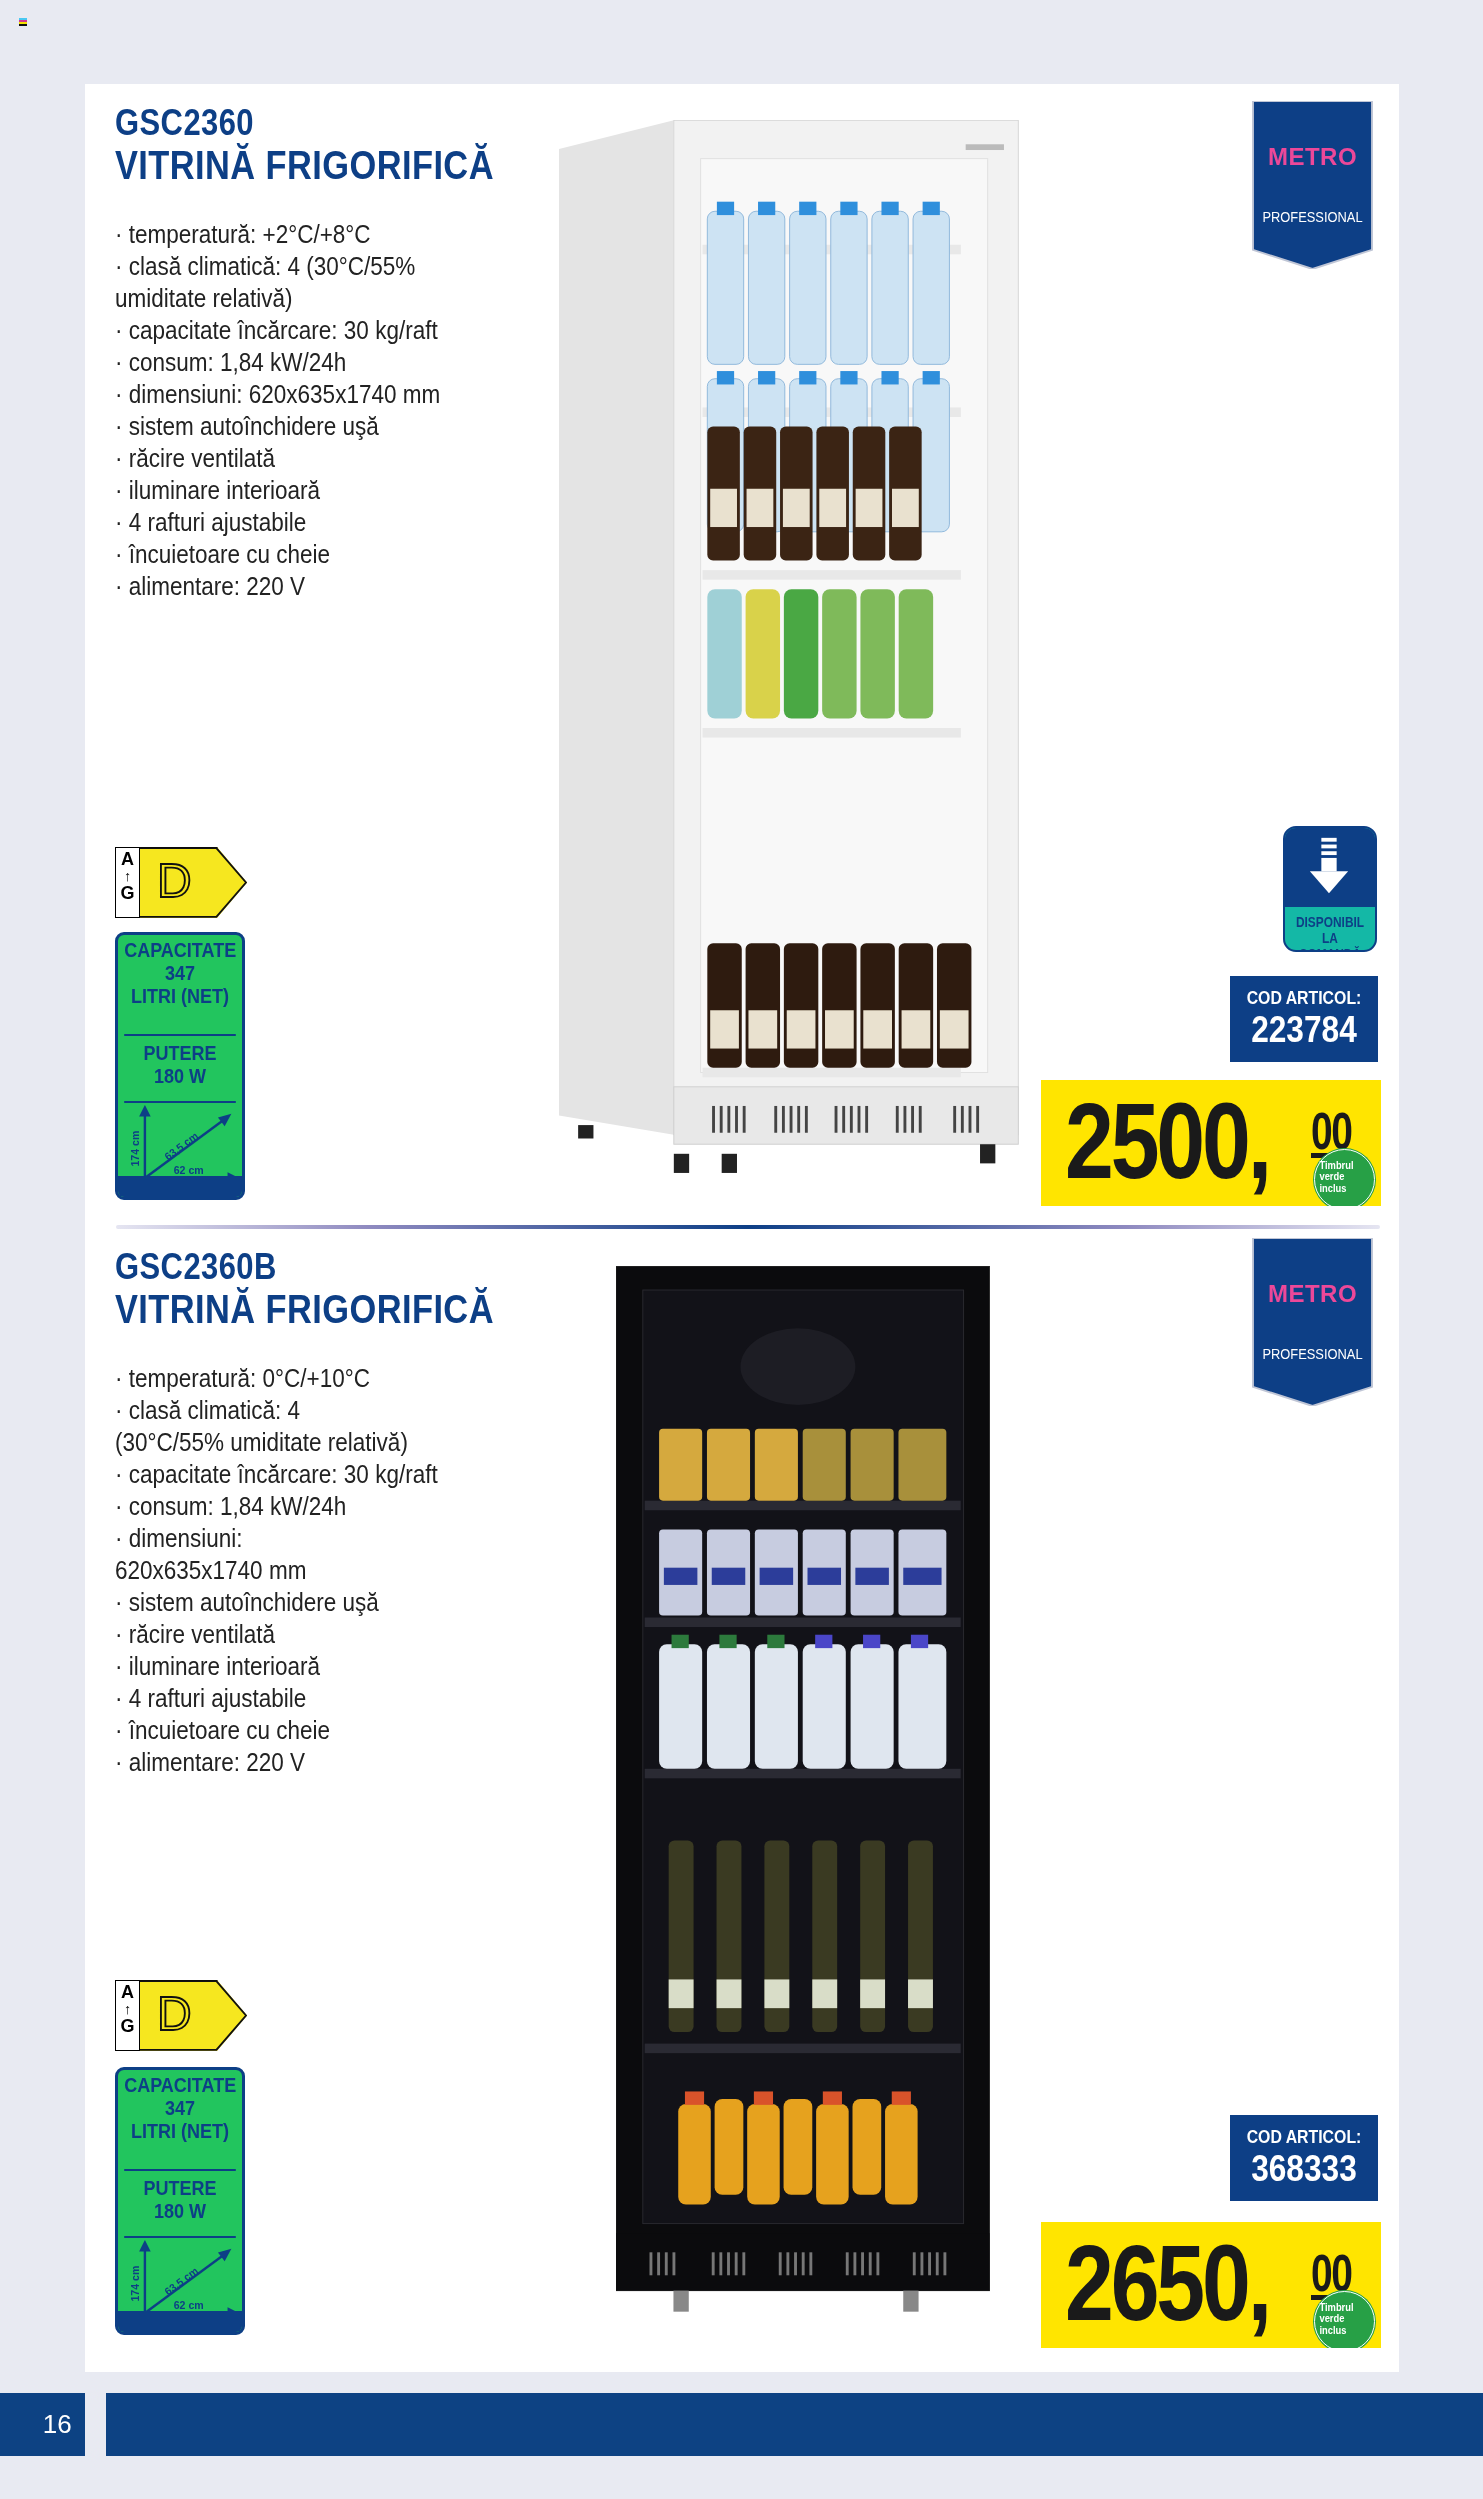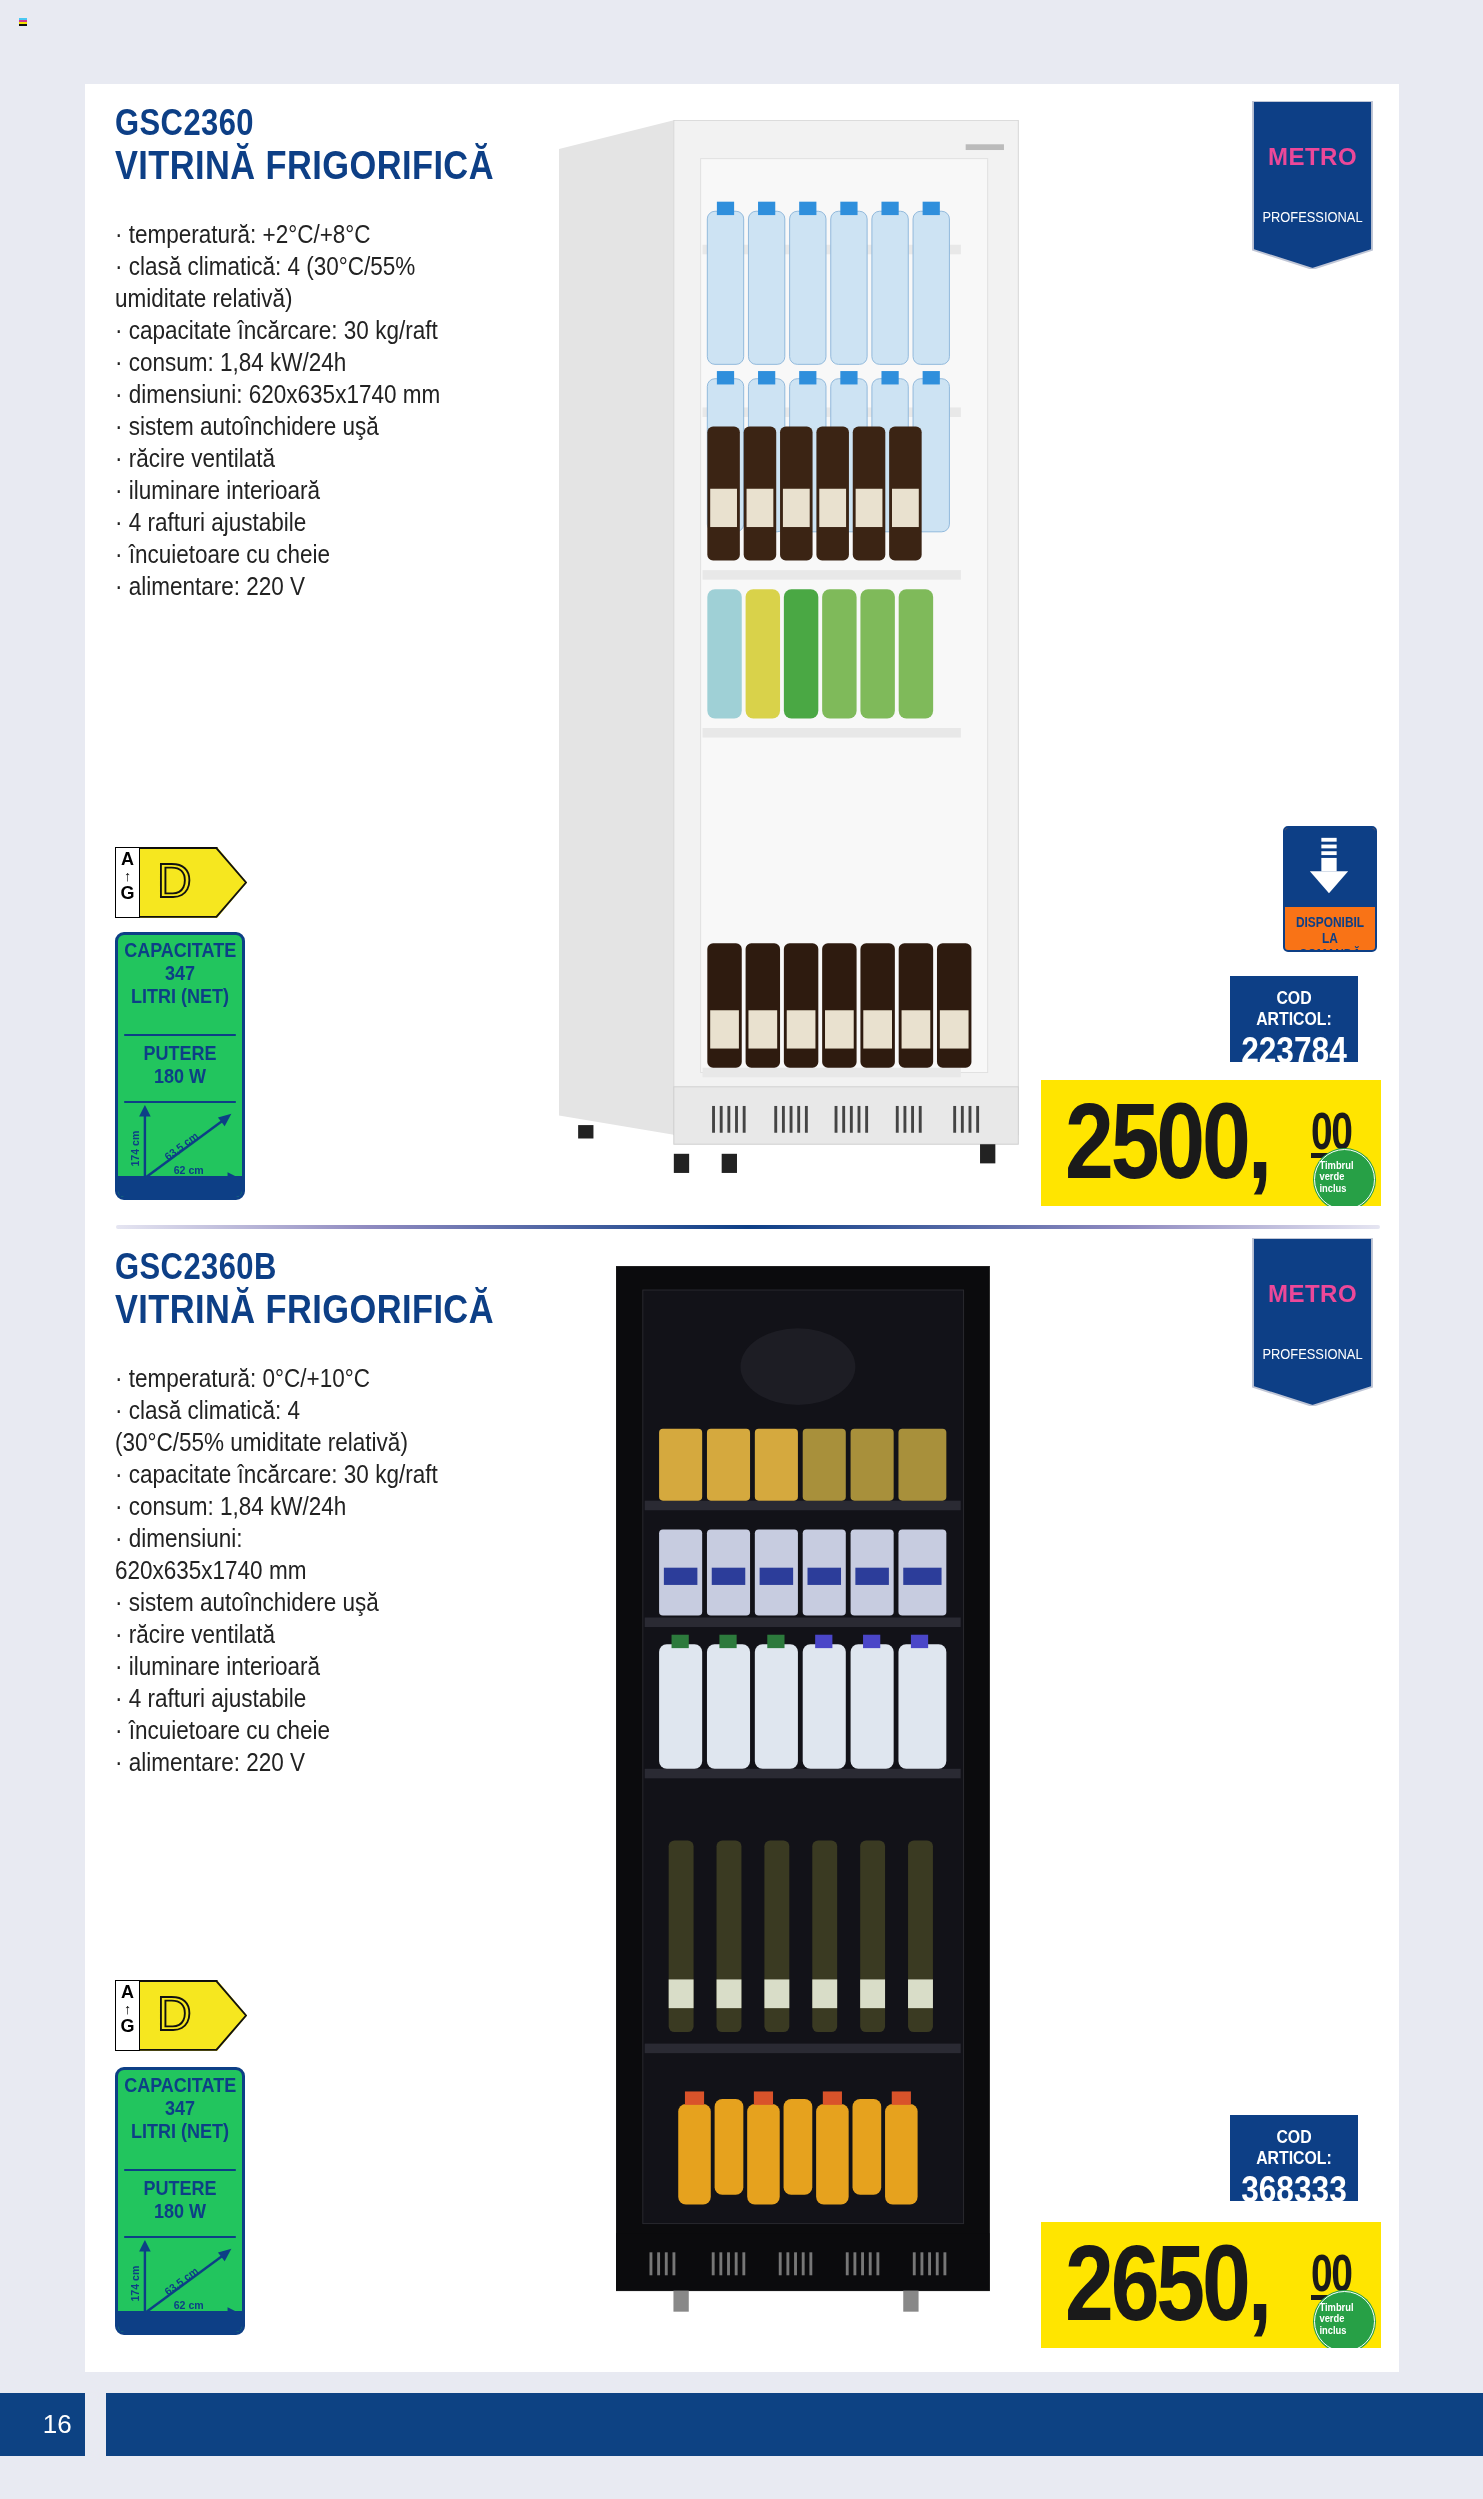--- a/index.html
+++ b/index.html
@@ -36,25 +36,25 @@
     .spec-box .foot { position: absolute; left: 0; right: 0; bottom: 0; height: 21px; background: #0d3f86; }
     .dim-svg { position: absolute; left: 0; top: 0; }
 
     .fridge { position: absolute; }
 
     .metro-badge { position: absolute; left: 1166px; width: 123px; height: 168px; }
     .metro-badge svg { position: absolute; left: 0; top: 0; }
     .metro-badge .brand { position: absolute; left: 0; width: 123px; top: 42px; text-align: center; color: #ec4899; font-weight: bold; font-size: 24px; letter-spacing: 0.5px; font-family: "Liberation Sans", sans-serif; }
     .metro-badge .sub { position: absolute; left: 0; width: 123px; top: 108px; text-align: center; color: #ffffff; font-size: 14px; letter-spacing: 0px; transform: scaleX(0.92); }
 
-    .dispo { position: absolute; left: 1198px; top: 742px; width: 94px; height: 126px; border: 2.9px solid #0d3f86; border-radius: 5px; overflow: hidden; background: #f97316; }
+    .dispo { position: absolute; left: 1198px; top: 742px; width: 94px; height: 126px; border: 2.9px solid #0d3f86; border-radius: 13px; overflow: hidden; background: #14b8a6; }
     .dispo .top { height: 79px; background: #0d3f86; position: relative; }
     .dispo .lbl { text-align: center; color: #0d3f86; font-weight: bold; font-size: 14px; line-height: 16.3px; padding-top: 6.7px; transform: scaleX(0.85); }
 
-    .cod { position: absolute; left: 1145px; width: 128px; height: 86px; background: #0d3f86; color: #fff; text-align: center; }
+    .cod { position: absolute; left: 1145px; width: 148px; height: 86px; background: #0d3f86; color: #fff; text-align: center; }
     .cod .lbl { font-size: 18px; padding-top: 11.5px; transform: scaleX(0.88); font-weight: bold; }
     .cod .num { font-size: 36px; font-weight: bold; line-height: 42px; transform: scaleX(0.88); }
 
     .price { position: absolute; left: 956px; width: 340px; height: 126px; background: #ffe500; overflow: hidden; }
     .price .amount { position: absolute; left: 24px; top: 3.8px; font-size: 107px; font-weight: 900; font-family: "Liberation Sans", sans-serif; color: #1a1a1a; letter-spacing: -3.8px; transform: scaleX(0.82); transform-origin: left top; line-height: 115px; }
     .price .cents { position: absolute; left: 270px; top: 25px; font-size: 52px; font-weight: 900; color: #1a1a1a; transform: scaleX(0.75); transform-origin: left top; letter-spacing: -1.9px; line-height: 52px; text-decoration: underline; text-decoration-thickness: 4.8px; text-underline-offset: 3.8px; }
     .price .stamp { position: absolute; left: 273px; top: 69px; width: 61px; height: 61px; border-radius: 50%; background: #27a046; border: 1.9px solid #fff; box-shadow: 0 0 0 1px #27a046; color: #fff; font-weight: bold; font-size: 11px; line-height: 11.5px; text-align: left; padding-top: 9.6px; }
     .price .stamp span { display: block; transform: scaleX(0.85); }
 
     .divider { position: absolute; left: 31px; top: 1141px; width: 1264px; height: 3.8px; background: linear-gradient(90deg, rgba(170,170,210,0.3), #8f8ac0 20%, #0d3f86 50%, #8f8ac0 80%, rgba(170,170,210,0.3)); border-radius: 1.9px; }

